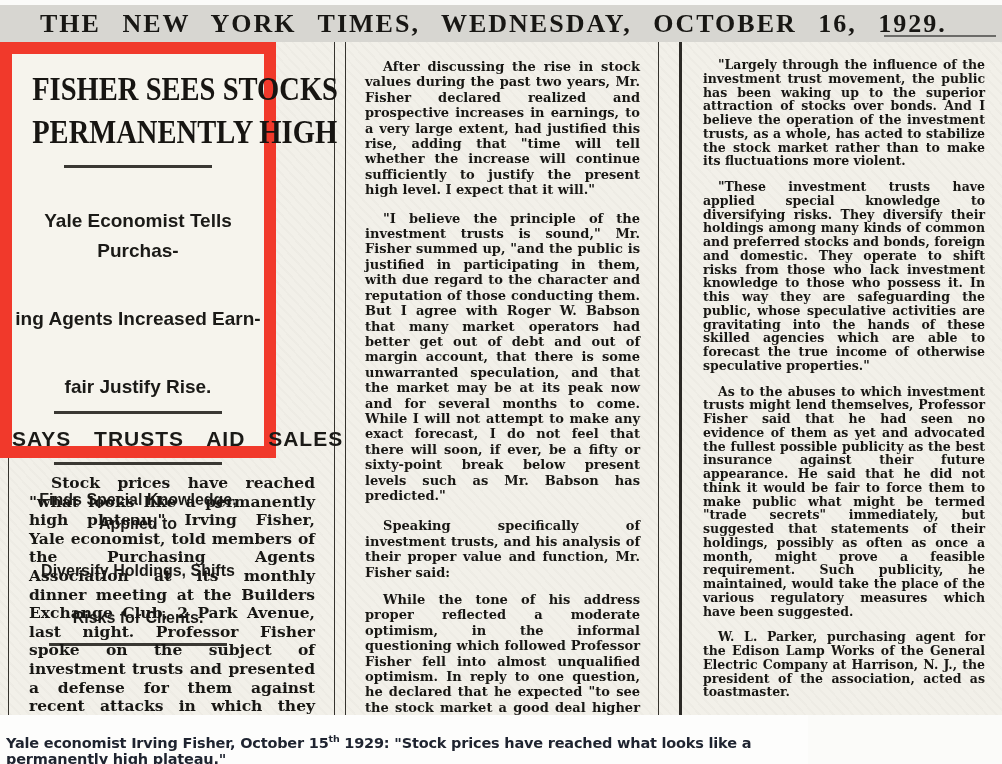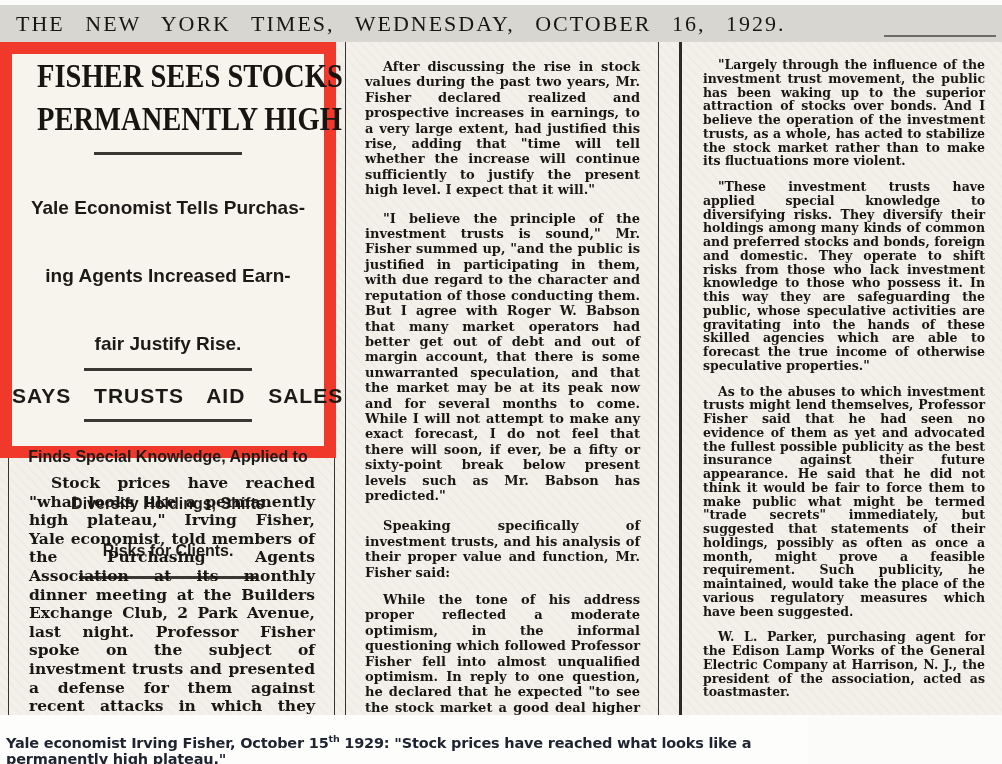--- a/index.html
+++ b/index.html
@@ -6,43 +6,43 @@
   .page{
     position:relative;width:1002px;height:764px;overflow:hidden;
     background:#fbfbf9;font-family:"DejaVu Serif",serif;color:#1c1b18;
   }
   
   .masthead{
     position:absolute;top:5px;left:0;width:1002px;height:37px;
     background:#d7d6d1;display:flex;align-items:center;
   }
   .masthead-title{
-    font-family:"Liberation Serif",serif;font-weight:normal;font-size:22px;
-    letter-spacing:2px;word-spacing:13px;color:#181714;padding-left:16px;
+    font-family:"Liberation Serif",serif;font-weight:bold;font-size:26px;
+    letter-spacing:2px;word-spacing:13px;color:#181714;padding-left:40px;
     white-space:nowrap;
   }
   .masthead-rule{position:absolute;right:6px;bottom:5px;width:112px;height:2px;background:#6b6b68;}
   
   .paper{
     position:absolute;top:42px;left:0;width:1002px;height:673px;
     background:
       repeating-linear-gradient(47deg, rgba(60,55,45,0.025) 0 2px, rgba(0,0,0,0) 2px 7px),
       #f2f0e9;
   }
   .vrule{position:absolute;top:0;bottom:0;background:#35332e;}
   .vr-a{left:8px;width:1px;}
   .vr-b{left:334px;width:1px;}
   .vr-c{left:345px;width:1px;}
   .vr-d{left:658px;width:1px;}
   .vr-e{left:679px;width:3px;background:#2c2a26;}
   
   .highlight-box{
-    position:absolute;top:0;left:0;width:336px;height:416px;
+    position:absolute;top:0;left:0;width:276px;height:416px;
     border:12px solid #f1392b;background:#f6f4ed;box-sizing:border-box;
-    text-align:center;
+    text-align:center;padding-top:13px;
   }
   .headline-line{
     font-family:"Liberation Serif",serif;font-weight:bold;font-size:34px;
     line-height:43px;color:#171512;transform:scaleX(0.84);transform-origin:50% 50%;
     white-space:nowrap;letter-spacing:0px;
   }
   .hrule{height:3px;background:#3a3833;margin:0 auto;}
   .r1{width:148px;margin-top:12px;margin-bottom:13px;}
   .r2{width:168px;margin-top:9px;margin-bottom:13px;}
   .r3{width:168px;margin-top:11px;margin-bottom:14px;}

